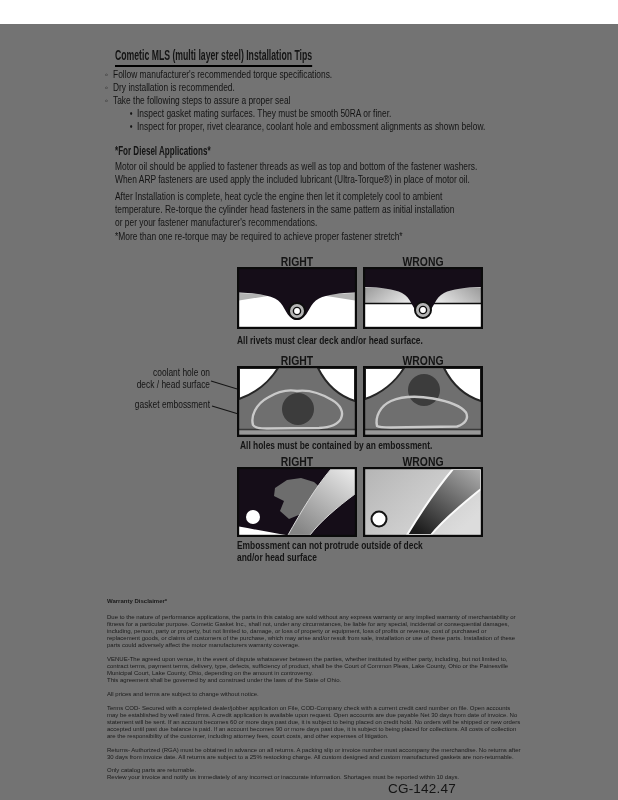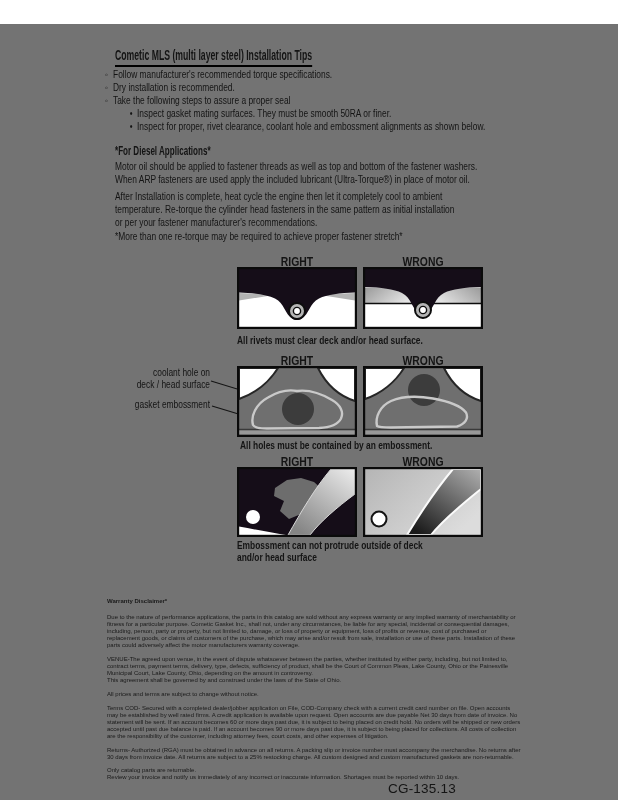--- a/index.html
+++ b/index.html
@@ -192,15 +192,15 @@
     <p>Due to the nature of performance applications, the parts in this catalog are sold without any express warranty or any implied warranty of merchantability or fitness for a particular purpose.  Cometic Gasket Inc., shall not, under any circumstances, be liable for any special, incidental or consequential damages, including, person, party or property, but not limited to, damage, or loss of property or equipment, loss of profits or revenue, cost of purchased or replacement goods, or claims of customers of the purchase, which may arise and/or result from sale, installation or use of these parts.  Installation of these parts could adversely affect the motor manufacturers warranty coverage.</p>
     <p>VENUE-The agreed upon venue, in the event of dispute whatsoever between the parties, whether instituted by either party, including, but not limited to, contract terms, payment terms, delivery, type, defects, sufficiency of product, shall be the Court of Common Pleas, Lake County, Ohio or the Painesville Municipal Court, Lake County, Ohio, depending on the amount in controversy.
 This agreement shall be governed by and construed under the laws of the State of Ohio.</p>
     <p>All prices and terms are subject to change without notice.</p>
     <p>Terms COD- Secured with a completed dealer/jobber application on File, COD-Company check with a current credit card number on file.  Open accounts may be established by well rated firms.  A credit application is available upon request.  Open accounts are due payable Net 30 days from date of invoice.  No statement will be sent.  If an account becomes 60 or more days past due, it is subject to being placed on credit hold.  No orders will be shipped or new orders accepted until past due balance is paid.  If an account becomes 90 or more days past due, it is subject to being placed for collections.  All costs of collection are the responsibility of the customer, including attorney fees, court costs, and other expenses of litigation.</p>
     <p>Returns- Authorized (RGA) must be obtained in advance on all returns.  A packing slip or invoice number must accompany the merchandise.  No returns after 30 days from invoice date.  All returns are subject to a 25% restocking charge.  All custom designed and custom manufactured gaskets are non-returnable.</p>
     <p>Only catalog parts are returnable.
 Review your invoice and notify us immediately of any incorrect or inaccurate information.  Shortages must be reported within 10 days.</p>
   </div>
 
-  <div class="abs page-number" style="left:388px;top:757px;">CG-135.13</div>
+  <div class="abs page-number" style="left:388px;top:757px;">CG-142.47</div>
 
 </div>
 
 </body></html>

